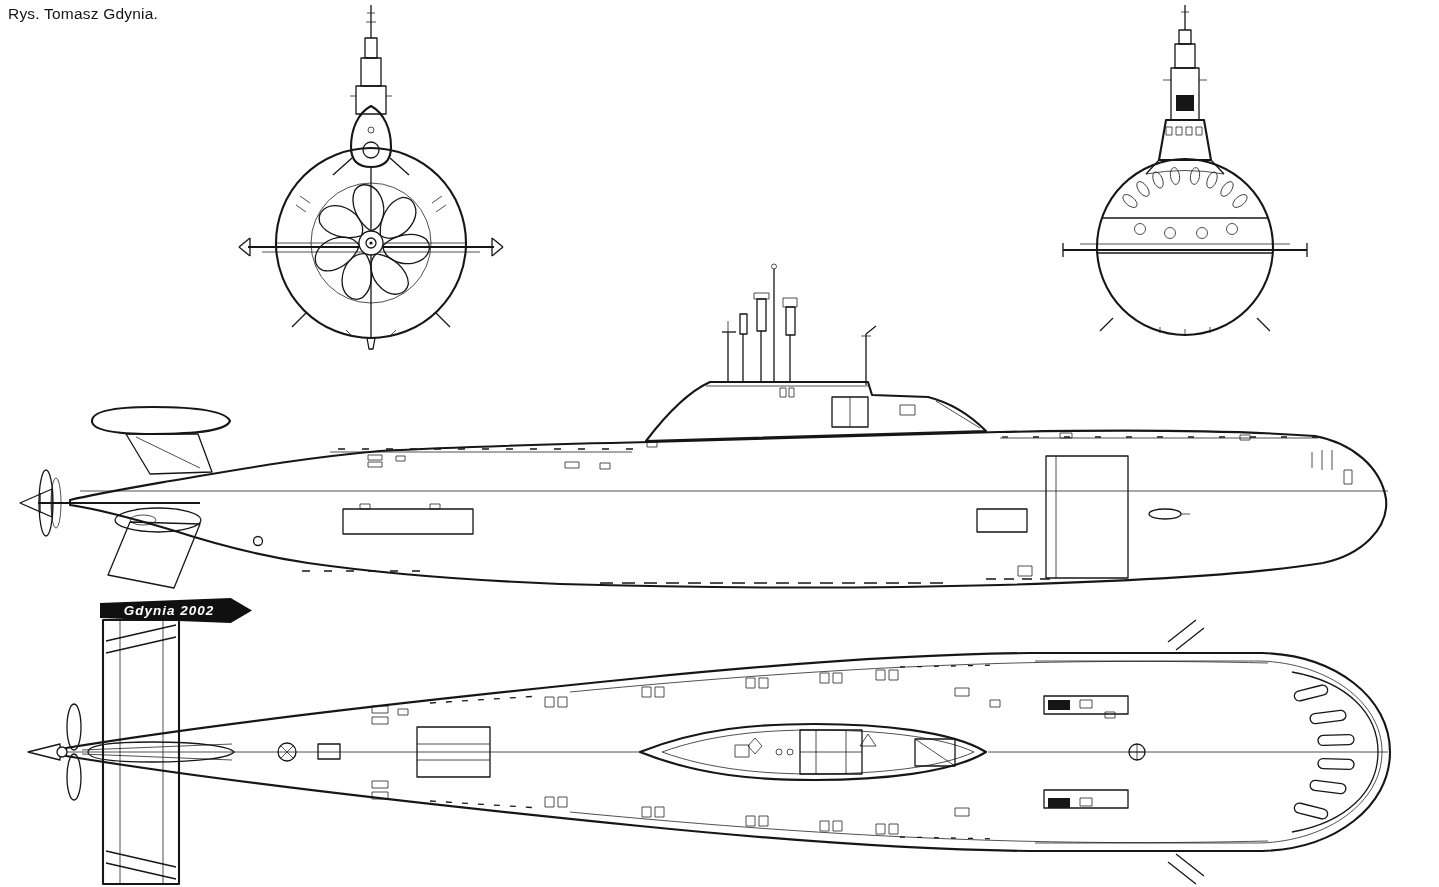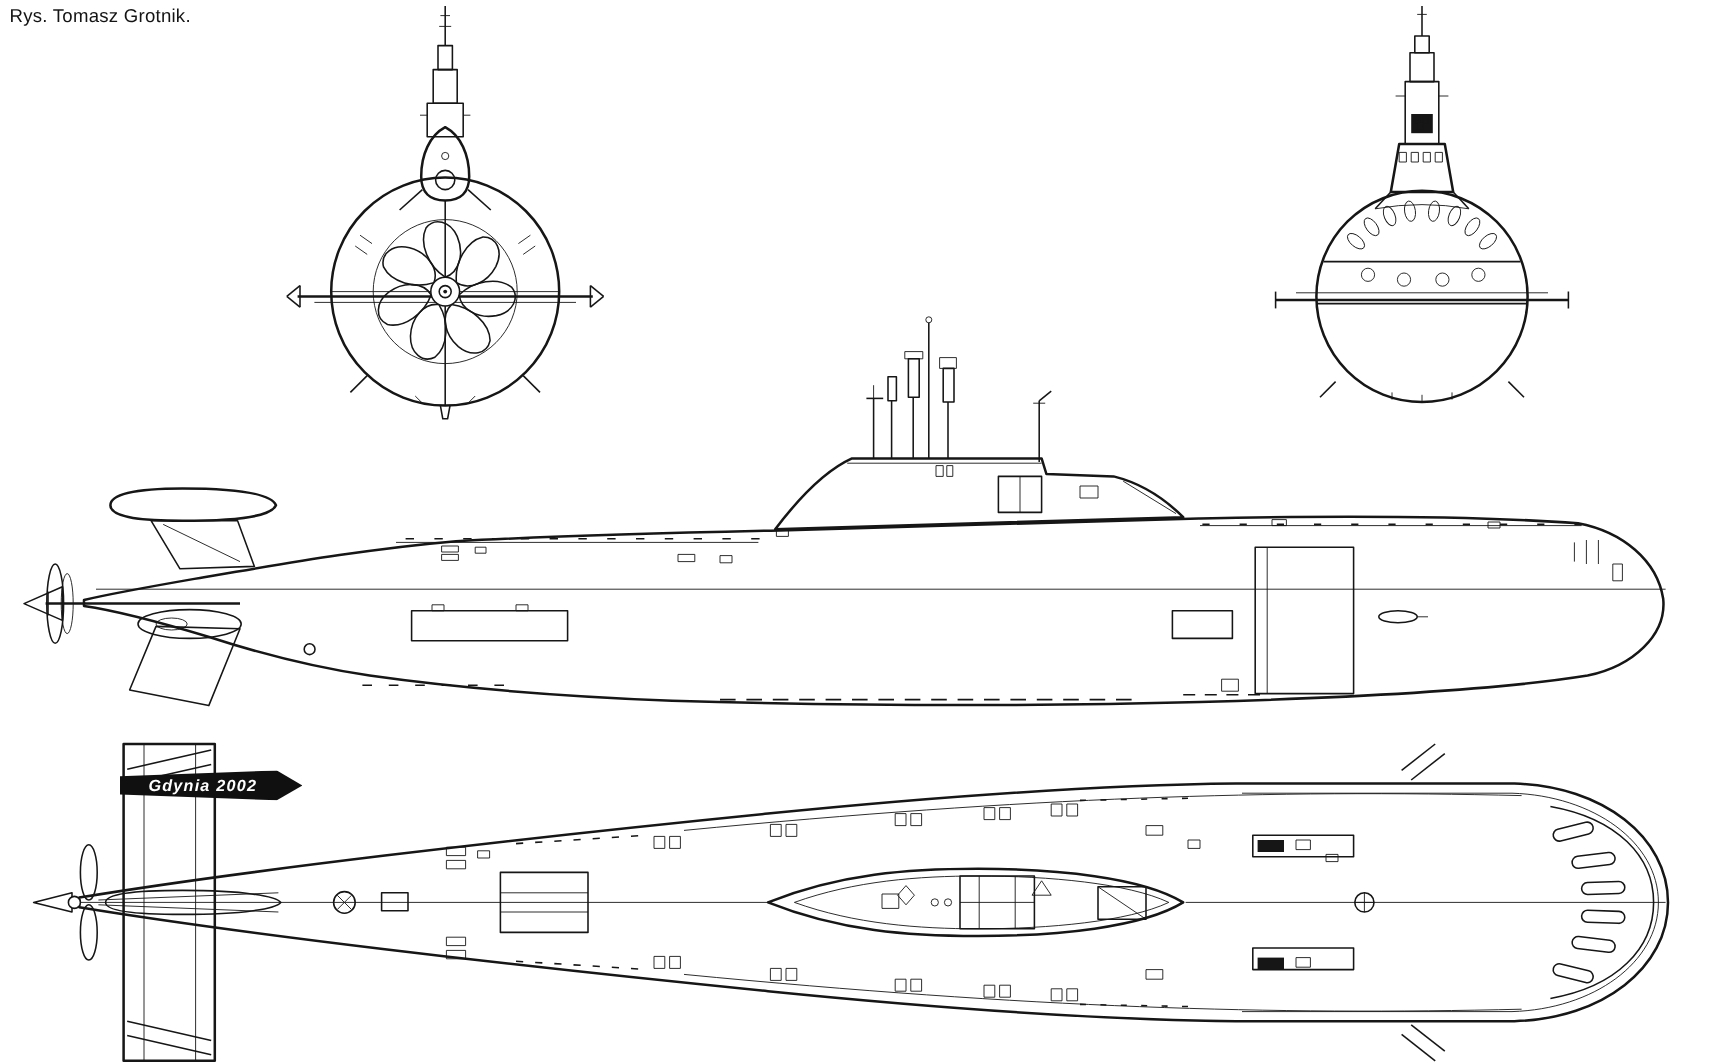--- a/index.html
+++ b/index.html
@@ -5,21 +5,21 @@
   html,body{margin:0;padding:0;background:#ffffff;}
   .canvas{position:relative;width:1439px;height:887px;background:#ffffff;overflow:hidden;
           font-family:"Liberation Sans",sans-serif;}
   .credit{position:absolute;left:8px;top:5px;font-size:15.5px;font-weight:500;color:#141414;letter-spacing:.2px;}
   .title{position:absolute;left:598px;top:154px;width:370px;text-align:center;white-space:nowrap;
          font-size:52px;font-weight:700;letter-spacing:2px;color:#ffffff;
          -webkit-text-stroke:2.2px #161616;
          text-shadow:0 0 1px #161616;}
   .stamp{position:absolute;left:100px;top:597px;width:152px;height:27px;background:#101010;
          clip-path:polygon(0 22%,86% 4%,100% 50%,86% 96%,0 78%);
-         display:flex;align-items:center;justify-content:center;margin-top:44px;}
+         display:flex;align-items:center;justify-content:center;}
   .stamp span{color:#ffffff;font-size:13.5px;font-style:italic;font-weight:700;letter-spacing:1px;
          transform:translateX(-7px);}
   svg.art{position:absolute;left:0;top:0;}
   .art *{stroke:#161616;stroke-width:1.3;fill:none;stroke-linecap:butt;stroke-linejoin:round;}
   .art .w2{stroke-width:2.1;}
   .art .w05{stroke-width:.75;}
   .art .fill{fill:#161616;stroke:none;}
   .art .wfill{fill:#ffffff;}
 </style>
 </head>
@@ -332,18 +332,18 @@
 
       <g>
         <line x1="1168" y1="642" x2="1196" y2="620"></line>
         <line x1="1176" y1="650" x2="1204" y2="628"></line>
         <line x1="1168" y1="862" x2="1196" y2="884"></line>
         <line x1="1176" y1="854" x2="1204" y2="876"></line>
       </g>
     </g>
   </svg>
 
-  <div class="credit">Rys. Tomasz Grotnik.</div>
+  <div class="credit">Rys. Tomasz Gdynia.</div>
   <div class="stamp">
     <span>Gdynia 2002</span>
   </div>
 
 </div>
 
 </body></html>

